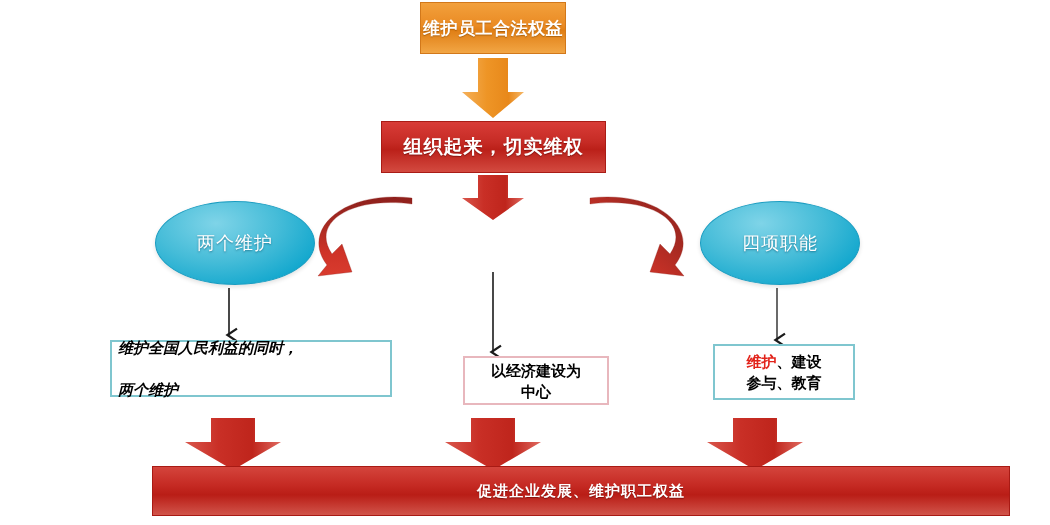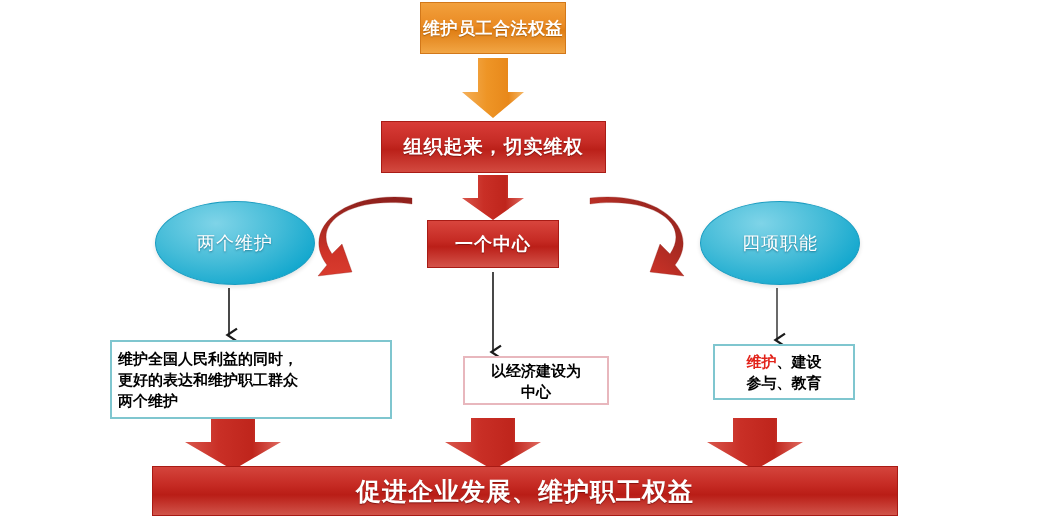--- a/index.html
+++ b/index.html
@@ -53,32 +53,32 @@
     text-shadow:0 1px 1px rgba(90,0,0,.6);
   }
 
   
   .detail{
     background:#ffffff;
     font-weight:bold;color:#000000;
     font-size:15px;line-height:21px;
     padding:4px 6px;
   }
-  #detail-left{left:110px;top:340px;width:282px;height:79px;border:2px solid #7fc6cf;text-align:left;justify-content:flex-start;}
+  #detail-left{left:110px;top:340px;width:282px;height:57px;border:2px solid #7fc6cf;text-align:left;justify-content:flex-start;font-style:italic;}
   #detail-left .txt{display:block;width:100%;}
   #detail-center{left:427px;top:356px;width:146px;height:49px;border:2px solid #e8b7bd;margin-left:36px;}
   #detail-right{left:713px;top:344px;width:142px;height:56px;border:2px solid #7fc6cf;}
   #detail-right .line1 .hl{color:#e2231a;}
 
   
   #bottom-banner{
-    left:152px;top:466px;width:746px;height:50px;
+    left:152px;top:466px;width:858px;height:50px;
     background:linear-gradient(180deg,#d4443c 0%,#c52a23 38%,#b91d16 58%,#d1544a 100%);
     border:1px solid #a81a14;
-    color:#ffffff;font-weight:bold;font-size:25px;letter-spacing:1px;
+    color:#ffffff;font-weight:bold;font-size:15px;letter-spacing:1px;
     text-shadow:0 1px 1px rgba(90,0,0,.6);
   }
 
   
   #arrows{position:absolute;left:0;top:0;width:1050px;height:525px;pointer-events:none;}
 </style>
 </head>
 <body>
 
 <div id="stage">
@@ -162,32 +162,29 @@
   </div>
 
   <div class="node" id="organize-box">
     <span>组织起来，切实维权</span>
   </div>
 
   <div class="node ellipse" id="ellipse-left">
     <span>两个维护</span>
   </div>
 
-  <div class="node" id="center-box">
-    <span>一个中心</span>
-  </div>
 
   <div class="node ellipse" id="ellipse-right">
     <span>四项职能</span>
   </div>
 
   <div class="node detail" id="detail-left">
     <span class="txt">
       <span>维护全国人民利益的同时，</span><br>
-      <span>更好的表达和维护职工群众</span><br>
+      <br>
       <span>两个维护</span>
     </span>
   </div>
 
   <div class="node detail" id="detail-center">
     <span>
       <span>以经济建设为</span><br>
       <span>中心</span>
     </span>
   </div>

